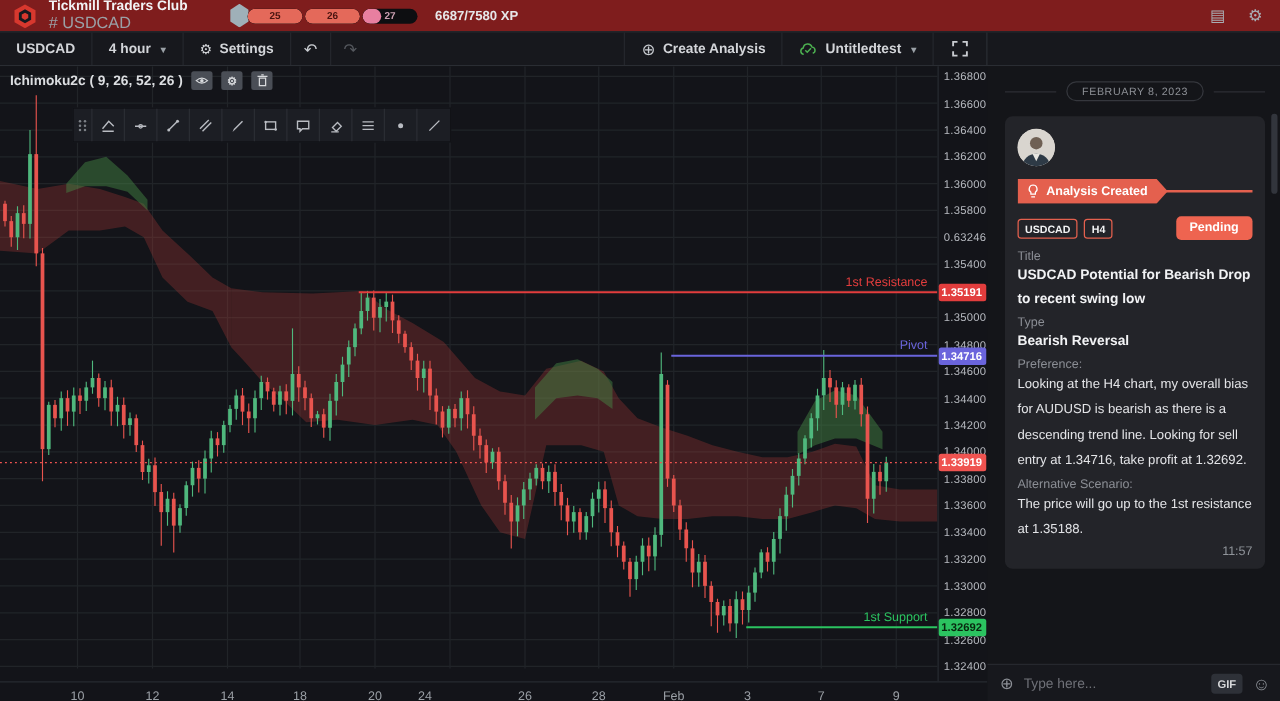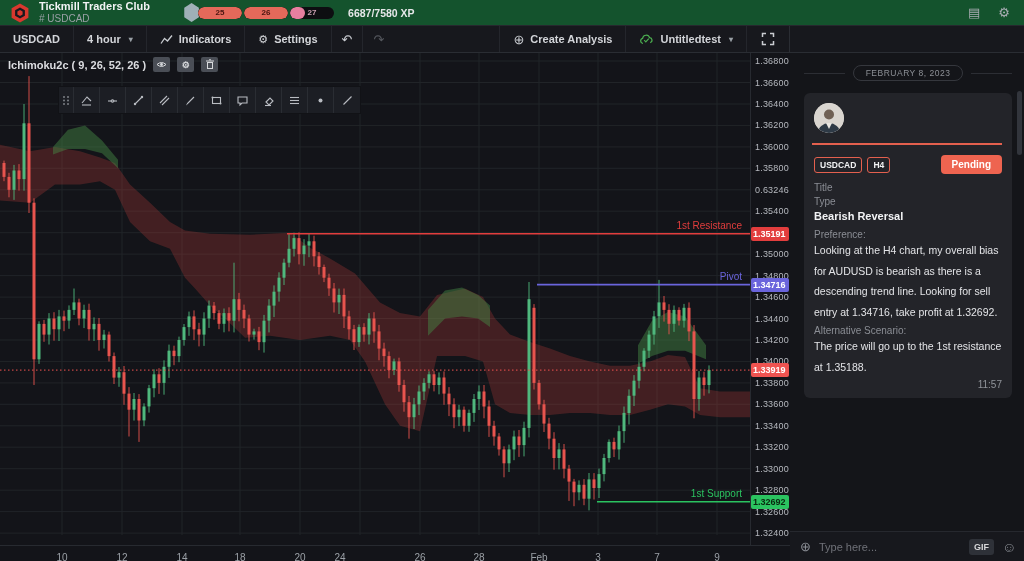--- a/index.html
+++ b/index.html
@@ -1,24 +1,24 @@
 <!DOCTYPE html>
 <html><head>
 <meta charset="utf-8">
 <style>
   *{box-sizing:border-box;margin:0;padding:0}
   html,body{width:1024px;height:561px;overflow:hidden;background:#131419;
     font-family:"Liberation Sans",sans-serif;color:#d7d8da;}
   .app{display:flex;flex-direction:column;width:1024px;height:561px;}
 
   
-  .header{height:25px;background:#14532d;display:flex;align-items:center;padding:0 10px;gap:9px;flex:none;}
+  .header{height:25px;background:#7f1d1d;display:flex;align-items:center;padding:0 10px;gap:9px;flex:none;}
   .brand{display:flex;flex-direction:column;justify-content:center;}
   .brand-name{font-size:11px;font-weight:bold;color:#f2f3f5;line-height:1.05;}
-  .brand-channel{font-size:10px;color:#9aa0a6;line-height:1.1;}
+  .brand-channel{font-size:13px;color:#9aa0a6;line-height:1.1;}
   .xp{display:flex;align-items:center;gap:6px;margin-left:24px;}
   .hexbadge{width:17px;height:19px;background:#9fb0b8;clip-path:polygon(50% 0,93% 25%,93% 75%,50% 100%,7% 75%,7% 25%);flex:none;}
   .xp-bar{display:flex;gap:2px;margin-left:-8px;}
   .seg{width:44px;height:12px;background:#0d0e11;border-radius:6px;position:relative;overflow:hidden;
     display:flex;align-items:center;justify-content:center;}
   .seg .fill{position:absolute;left:0;top:0;bottom:0;background:#e4695a;border-radius:6px;}
   .seg:nth-child(3) .fill{background:#e87fa0;}
   .seg .seg-label{position:relative;font-size:8px;font-weight:bold;color:#4a1410;z-index:1;}
   .seg:nth-child(3) .seg-label{color:#caa0b2;}
   .xp-text{font-size:10.5px;font-weight:bold;color:#e6e7e9;margin-left:8px;}
@@ -130,26 +130,20 @@
   </div>
 
   <div class="toolbar-row">
     <div class="chart-toolbar">
       <div class="tbtn">
           <span>USDCAD</span>
         </div>
       <div class="tbtn">
         <span>4 hour</span>
           <span class="caret">▾</span>
-      </div>
-      <div class="tbtn">
-        <svg width="13" height="13" viewBox="0 0 13 13">
-            <polyline points="1,10.5 4.5,5.5 7.5,8 12,2.5" fill="none" stroke="#c9ccd1" stroke-width="1.3"></polyline>
-          </svg>
-        <span>Indicators</span>
       </div>
       <div class="tbtn">
         <span class="glyph">⚙</span>
         <span>Settings</span>
       </div>
       <div class="tbtn undo">↶</div>
       <div class="tbtn redo">↷</div>
       <div class="tb-spacer"></div>
       <div class="tbtn create">
         <span class="plus-glyph">⊕</span>
@@ -665,30 +659,38 @@
               <svg width="30" height="30" viewBox="0 0 30 30">
                 <circle cx="15" cy="15" r="15" fill="#d9d5cf"></circle>
                 <circle cx="15" cy="11.5" r="5" fill="#6f6054"></circle>
                 <path d="M4,30 a11,10 0 0 1 22,0 Z" fill="#2e3a46"></path>
                 <path d="M12,20 h6 l-3,6 Z" fill="#e8e6e1"></path>
               </svg>
             </div>
           </div>
 
           <div class="ribbon-row">
+            <div class="ribbon">
+              <svg width="9" height="12" viewBox="0 0 9 12">
+                <path d="M4.5,1 a3.2,3.2 0 0 1 1.8,5.8 l0,1.4 l-3.6,0 l0,-1.4 a3.2,3.2 0 0 1 1.8,-5.8 z" fill="none" stroke="#fff" stroke-width="1"></path>
+                <line x1="3" y1="10.5" x2="6" y2="10.5" stroke="#fff" stroke-width="1"></line>
+              </svg>
+              <span>Analysis Created</span>
+            </div>
             <div class="ribbon-line"></div>
           </div>
 
           <div class="meta-row">
             <span class="badge">USDCAD</span>
             <span class="badge">H4</span>
             <span class="pending">Pending</span>
           </div>
 
           <div class="lbl">Title</div>
+          <div class="strong">USDCAD Potential for Bearish Drop to recent swing low</div>
           <div class="lbl">Type</div>
           <div class="strong">Bearish Reversal</div>
           <div class="lbl">Preference:</div>
           <div class="para">Looking at the H4 chart, my overall bias for AUDUSD is bearish as there is a descending trend line. Looking for sell entry at 1.34716, take profit at 1.32692.</div>
           <div class="lbl">Alternative Scenario:</div>
           <div class="para">The price will go up to the 1st resistance at 1.35188.</div>
           <div class="msg-time">11:57</div>
         </div>
 
         <div class="scrollbar-thumb"></div>

